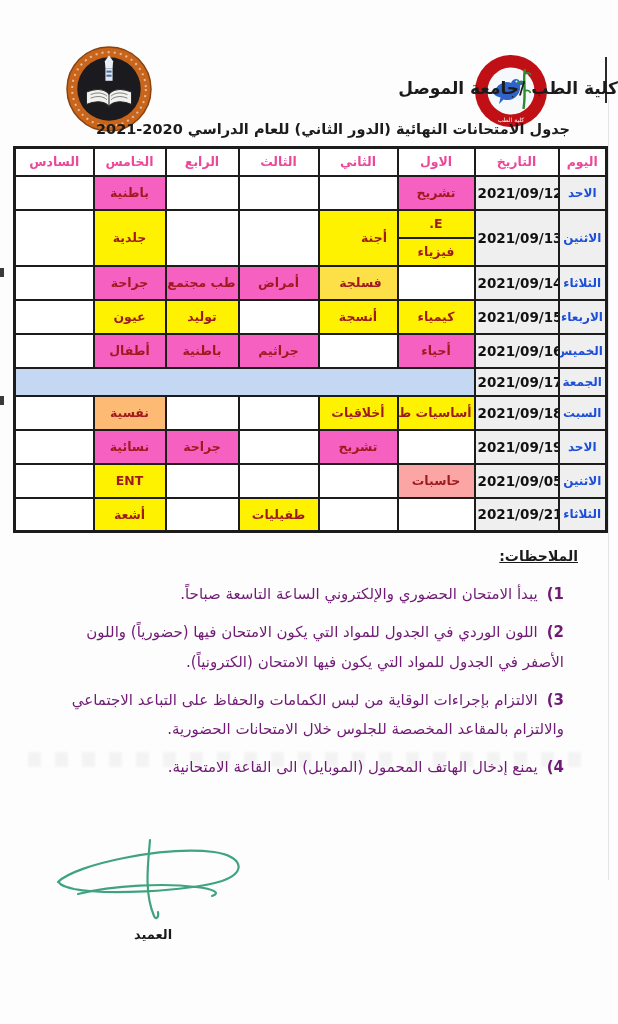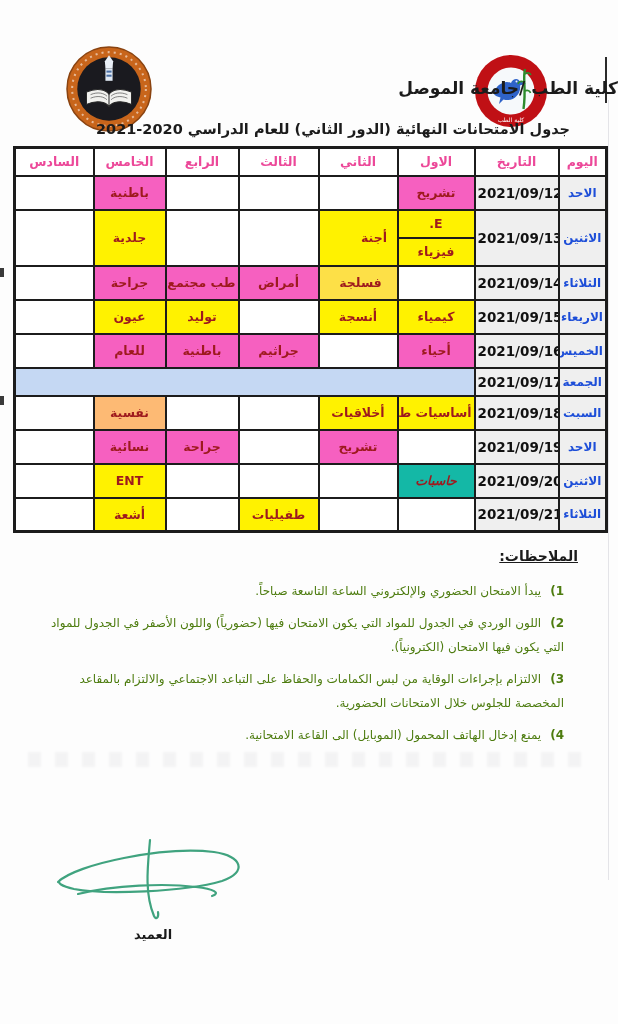--- a/index.html
+++ b/index.html
@@ -43,21 +43,21 @@
   .exam-table tr.sub-row{height:28px;}
   .exam-table tr.holiday-row{height:28px;}
   .exam-table th{background:#ffffff;font-size:12.5px;font-weight:bold;color:#ec4899;}
   td.day-cell{background:#efefef;font-size:12px;font-weight:bold;color:#1d4ed8;}
   td.date-cell{background:#efefef;font-size:13.5px;font-weight:bold;color:#111;direction:ltr;}
   td.exam-cell{font-size:12.5px;font-weight:bold;color:#9e1a1e;background:#ffffff;}
   
   .notes{position:absolute;left:42px;right:40px;top:548px;direction:rtl;text-align:right;}
   .notes-heading{font-size:14px;font-weight:bold;text-decoration:underline;margin-bottom:16px;}
   .notes-list{list-style:none;margin:0;padding:0 14px 0 0;}
-  .notes-list li{font-size:12px;line-height:1.95;margin-bottom:9px;color:#4d7c0f;}
+  .notes-list li{font-size:15px;line-height:1.95;margin-bottom:9px;color:#701a75;}
   .notes-list .num{font-weight:bold;margin-left:9px;}
   
   .signature-block{position:absolute;left:38px;top:832px;width:230px;text-align:center;direction:rtl;}
   .signature-svg{display:block;margin:0 auto;}
   .dean-name{font-size:13px;font-weight:bold;margin-top:2px;}
   .dean-title{font-size:13px;font-weight:bold;margin-top:3px;}
 </style>
 </head>
 <body>
 
@@ -168,21 +168,21 @@
           <td class="exam-cell" style="background: rgb(255, 242, 0);">عيون</td>
           <td class="exam-cell"></td>
         </tr>
         <tr>
           <td class="day-cell">الخميس</td>
           <td class="date-cell">2021/09/16</td>
           <td class="exam-cell" style="background: rgb(246, 96, 192);">أحياء</td>
           <td class="exam-cell"></td>
           <td class="exam-cell" style="background: rgb(246, 96, 192);">جراثيم</td>
           <td class="exam-cell" style="background: rgb(246, 96, 192);">باطنية</td>
-          <td class="exam-cell" style="background: rgb(246, 96, 192);">للعام</td>
+          <td class="exam-cell" style="background: rgb(246, 96, 192);">أطفال</td>
           <td class="exam-cell"></td>
         </tr>
         <tr class="holiday-row">
           <td class="day-cell">الجمعة</td>
           <td class="date-cell">2021/09/17</td>
           <td colspan="6" class="exam-cell" style="background: rgb(197, 216, 243);"></td>
         </tr>
         <tr>
           <td class="day-cell">السبت</td>
           <td class="date-cell">2021/09/18</td>
@@ -198,22 +198,22 @@
           <td class="date-cell">2021/09/19</td>
           <td class="exam-cell"></td>
           <td class="exam-cell" style="background: rgb(246, 96, 192);">تشريح</td>
           <td class="exam-cell"></td>
           <td class="exam-cell" style="background: rgb(246, 96, 192);">جراحة</td>
           <td class="exam-cell" style="background: rgb(246, 96, 192);">نسائية</td>
           <td class="exam-cell"></td>
         </tr>
         <tr>
           <td class="day-cell">الاثنين</td>
-          <td class="date-cell">2021/09/20</td>
-          <td class="exam-cell" style="background: #14b8a6; font-style: italic;">حاسبات</td>
+          <td class="date-cell">2021/09/05</td>
+          <td class="exam-cell" style="background: #fca5a5;">حاسبات</td>
           <td class="exam-cell"></td>
           <td class="exam-cell"></td>
           <td class="exam-cell"></td>
           <td class="exam-cell" style="background: rgb(255, 242, 0);">ENT</td>
           <td class="exam-cell"></td>
         </tr>
         <tr>
           <td class="day-cell">الثلاثاء</td>
           <td class="date-cell">2021/09/21</td>
           <td class="exam-cell"></td>

